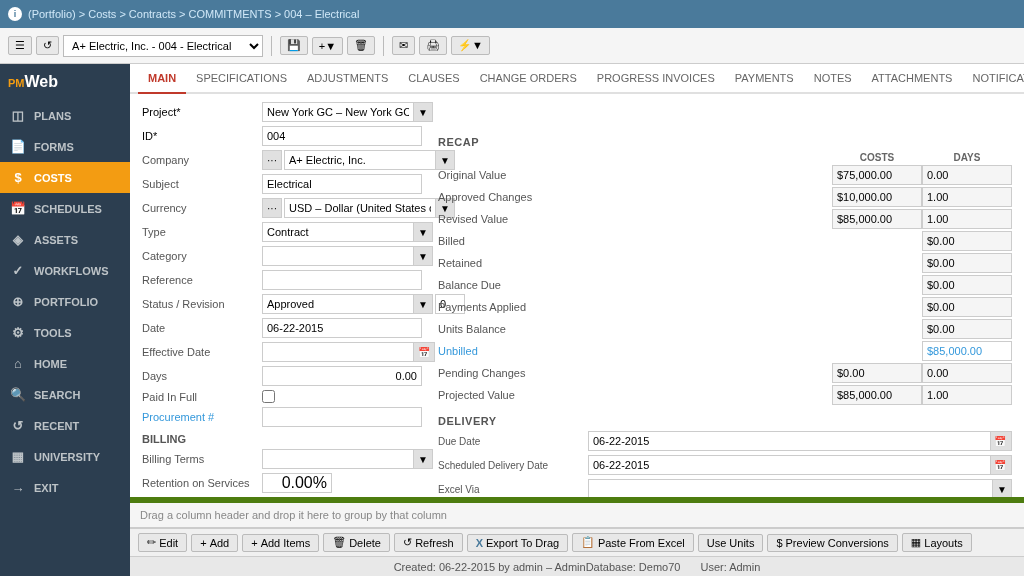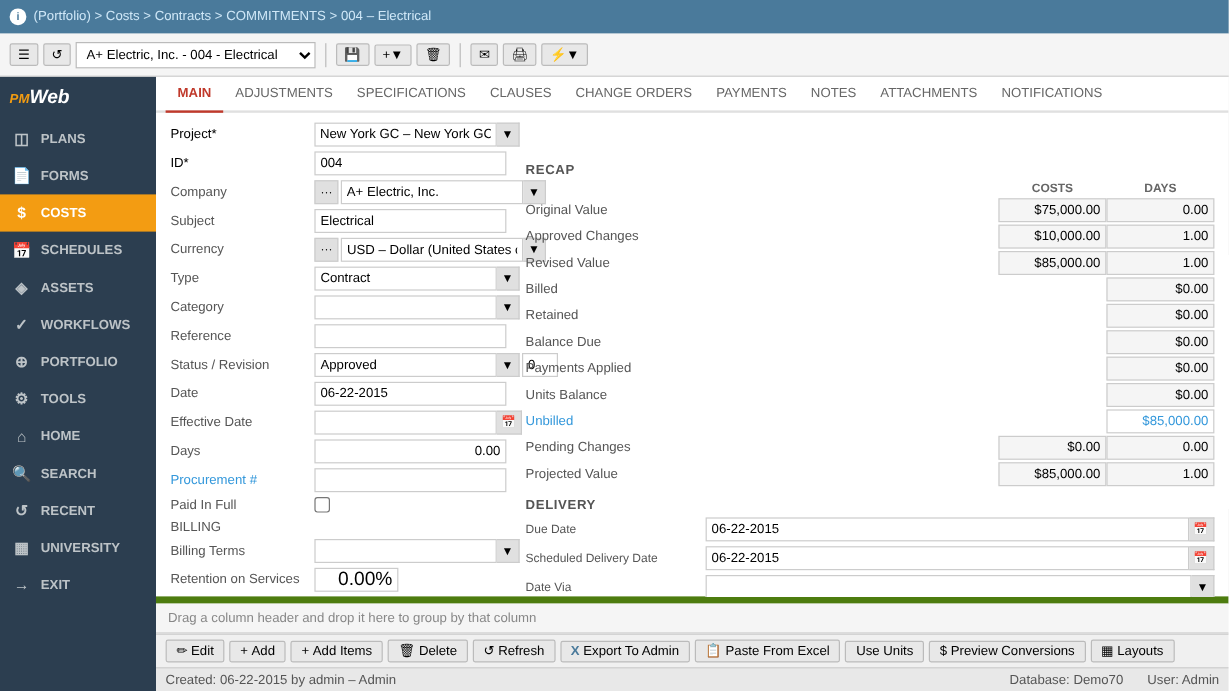--- a/index.html
+++ b/index.html
@@ -73,21 +73,21 @@
       flex-direction: column;
       flex-shrink: 0;
     }
     .logo-area {
       background: #2c3e50;
       padding: 8px;
       display: flex;
       align-items: center;
       height: 36px;
     }
-    .logo-text { color: #fff; font-size: 16px; font-weight: bold; font-style: italic; }
+    .logo-text { color: #fff; font-size: 16px; font-weight: bold; }
     .logo-text span { color: #f39c12; }
     .sidebar-item {
       display: flex;
       align-items: center;
       padding: 8px 10px;
       color: #bdc3c7;
       cursor: pointer;
       gap: 8px;
       font-size: 11px;
       font-weight: bold;
@@ -165,21 +165,21 @@
     .recap-row { display: flex; align-items: center; margin-bottom: 2px; }
     .recap-label { flex: 1; color: #555; font-size: 11px; }
     .recap-label.link { color: #3498db; cursor: pointer; }
     .recap-value {
       width: 90px;
       border: 1px solid #ccc;
       padding: 2px 4px;
       font-size: 11px;
       height: 20px;
       background: #f5f5f5;
-      text-align: right;
+      text-align: left;
     }
     .recap-value.blue { color: #3498db; background: #fff; }
 
     
     .delivery-row { display: flex; align-items: center; margin-bottom: 4px; }
     .delivery-label { width: 150px; flex-shrink: 0; color: #555; font-size: 10px; }
     .delivery-input {
       border: 1px solid #ccc;
       padding: 2px 4px;
       font-size: 11px;
@@ -224,25 +224,25 @@
     
     .status-bar {
       background: #e8e8e8;
       border-top: 1px solid #ccc;
       height: 20px;
       display: flex;
       align-items: center;
       padding: 0 8px;
       font-size: 10px;
       color: #555;
-      justify-content: space-between;
-    }
-
-    
-    .billing-header { font-size: 11px; font-weight: normal; color: #555; margin: 6px 0 4px 0; text-transform: uppercase; }
+      justify-content: center;
+    }
+
+    
+    .billing-header { font-size: 11px; font-weight: bold; color: #555; margin: 6px 0 4px 0; text-transform: uppercase; }
 
     .pct-input {
       width: 70px;
       border: 1px solid #ccc;
       padding: 2px 4px;
       font-size: 16px;
       height: 20px;
       text-align: right;
     }
   </style>
@@ -327,24 +327,25 @@
     <div class="sidebar-item">
       <span class="si-icon">→</span>
       <span>EXIT</span>
     </div>
   </div>
 
   <div class="content-area">
 
     <div class="tabs-bar">
       <div class="tab active">MAIN</div>
+      <div class="tab">SPECIFICATIONS</div>
       <div class="tab">ADJUSTMENTS</div>
-      <div class="tab">SPECIFICATIONS</div>
       <div class="tab">CLAUSES</div>
       <div class="tab">CHANGE ORDERS</div>
+      <div class="tab">PROGRESS INVOICES</div>
       <div class="tab">PAYMENTS</div>
       <div class="tab">NOTES</div>
       <div class="tab">ATTACHMENTS</div>
       <div class="tab">NOTIFICATIONS</div>
     </div>
 
     <div class="form-area">
 
       <div class="form-left">
         <div class="form-row">
@@ -413,26 +414,26 @@
           <div class="input-with-btn">
             <input type="text" class="form-input" value="" style="">
             <button class="input-btn">📅</button>
           </div>
         </div>
         <div class="form-row">
           <span class="form-label">Days</span>
           <input type="text" class="form-input" value="0.00" style="text-align: right;">
         </div>
         <div class="form-row">
+          <span class="form-label">Paid In Full</span>
+          <input type="checkbox" style="">
+        </div>
+        <div class="form-row">
           <span class="form-label" style="color:#3498db;cursor:pointer">Procurement #</span>
           <input type="text" class="form-input" value="" style="">
-        </div>
-        <div class="form-row">
-          <span class="form-label">Paid In Full</span>
-          <input type="checkbox" style="">
         </div>
 
         <div class="billing-header">BILLING</div>
         <div class="form-row">
           <span class="form-label">Billing Terms</span>
           <div class="input-with-btn">
             <input type="text" class="form-input" value="" style="">
             <button class="input-btn">▼</button>
           </div>
         </div>
@@ -527,21 +528,21 @@
             </div>
           </div>
           <div class="delivery-row">
             <span class="delivery-label">Scheduled Delivery Date</span>
             <div class="input-with-btn" style="flex:1">
               <input type="text" class="delivery-input" value="06-22-2015" style="flex: 1 1 0%;">
               <button class="input-btn">📅</button>
             </div>
           </div>
           <div class="delivery-row">
-            <span class="delivery-label">Date Via</span>
+            <span class="delivery-label">Excel Via</span>
             <div class="input-with-btn" style="flex:1">
               <input type="text" class="delivery-input" value="" style="flex: 1 1 0%;">
               <button class="input-btn">▼</button>
             </div>
           </div>
           <div class="delivery-row">
             <span class="delivery-label">Ship To</span>
             <button class="ellipsis-btn">···</button>
             <input type="text" class="delivery-input" value="New York GC" style="flex: 1 1 0%;">
           </div>
@@ -568,21 +569,21 @@
         <button class="grid-btn">
           <span>🗑</span>
           <span>Delete</span>
         </button>
         <button class="grid-btn">
           <span>↺</span>
           <span>Refresh</span>
         </button>
         <button class="grid-btn">
           <span style="color:#4a7a9b;font-weight:bold">X</span>
-          <span>Export To Admin</span>
+          <span>Export To Drag</span>
         </button>
         <button class="grid-btn">
           <span>📋</span>
           <span>Paste From Excel</span>
         </button>
         <button class="grid-btn">
           <span>Use Units</span>
         </button>
         <button class="grid-btn">
           <span>$</span>

